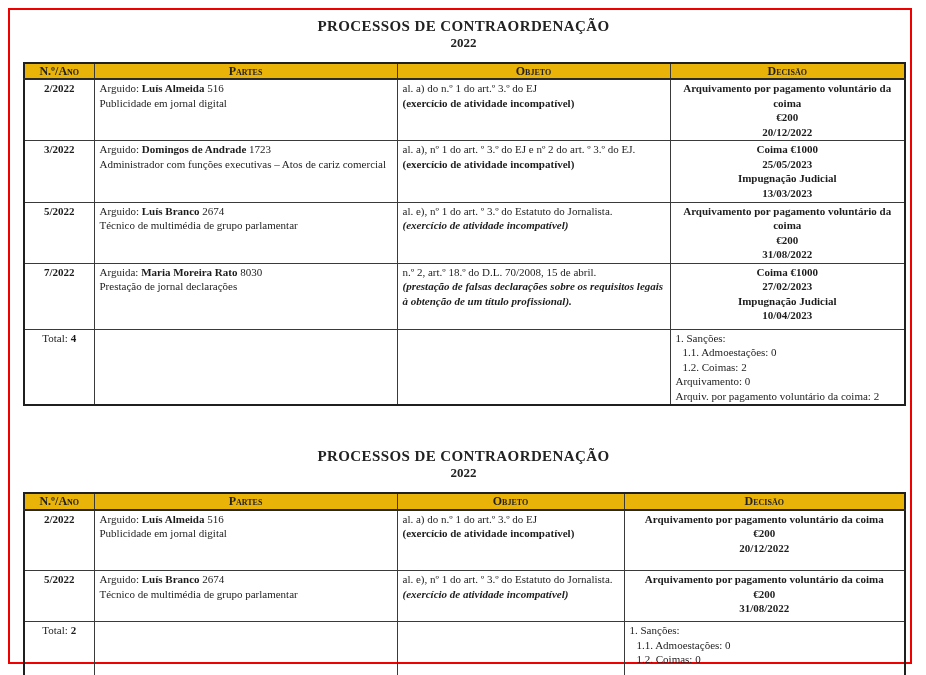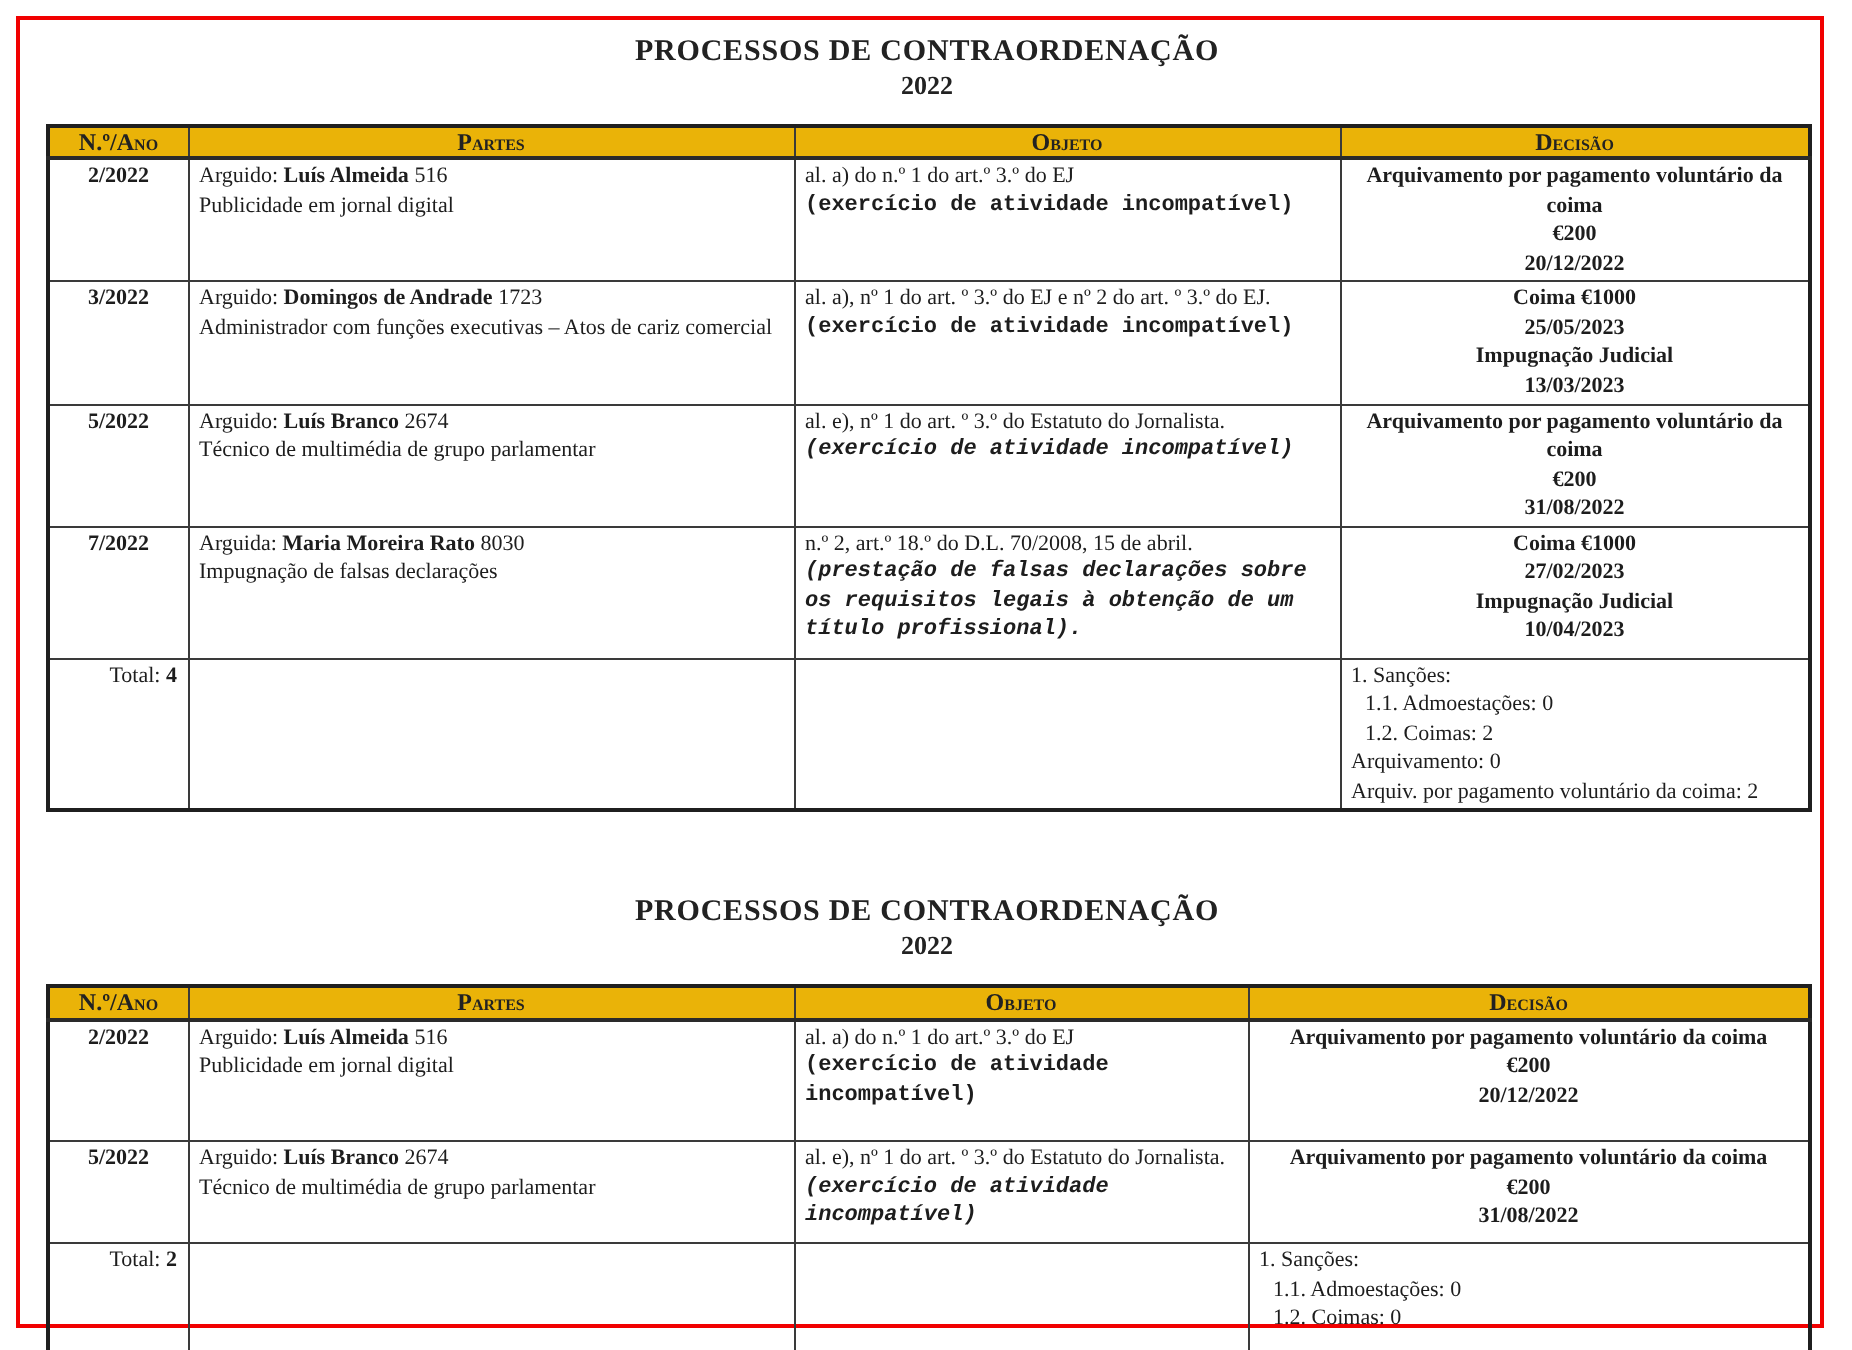--- a/index.html
+++ b/index.html
@@ -28,25 +28,25 @@
   }
   table.t thead th{
     background:#eab308;font-variant:small-caps;font-weight:bold;
     font-size:12px;text-align:center;border-bottom:2px solid #2a2a2a;
     padding:0 4px;height:15px;line-height:1.2;color:#222;
   }
   .c-num{text-align:center;font-weight:bold;}
   .c-partes{text-align:left;}
   .c-partes .just{text-align:justify;}
   .c-objeto{text-align:left;}
-  .c-objeto .note{font-weight:bold;font-family:Liberation Mono, monospace;}
+  .c-objeto .note{font-weight:bold;}
   .c-objeto .note.it{font-style:italic;}
   .c-dec{text-align:center;font-weight:bold;}
   .b{font-weight:bold;}
-  .c-total{text-align:right;padding-left:4px;}
+  .c-total{text-align:center;padding-left:4px;}
   .c-total .tv{font-weight:bold;}
   .c-summary{text-align:left;margin-top:20px;}
   .c-summary .ind{padding-left:7px;}
   .sec2{margin-top:42px;}
 </style>
 </head>
 <body>
 
 <div class="frame"></div>
 
@@ -118,21 +118,21 @@
           <td class="c-dec">
             <div>Arquivamento por pagamento voluntário da coima</div>
             <div>€200</div>
             <div>31/08/2022</div>
           </td>
         </tr>
         <tr style="height:66px">
           <td class="c-num">7/2022</td>
           <td class="c-partes">
             <div><span>Arguida: </span><span class="b">Maria Moreira Rato</span><span> 8030</span></div>
-            <div>Impugnação de falsas declarações</div>
+            <div>Prestação de jornal declarações</div>
           </td>
           <td class="c-objeto">
             <div>n.º 2, art.º 18.º do D.L. 70/2008, 15 de abril.</div>
             <div class="note it">(prestação de falsas declarações sobre os requisitos legais à obtenção de um título profissional).</div>
           </td>
           <td class="c-dec">
             <div>Coima €1000</div>
             <div>27/02/2023</div>
             <div>Impugnação Judicial</div>
             <div>10/04/2023</div>

